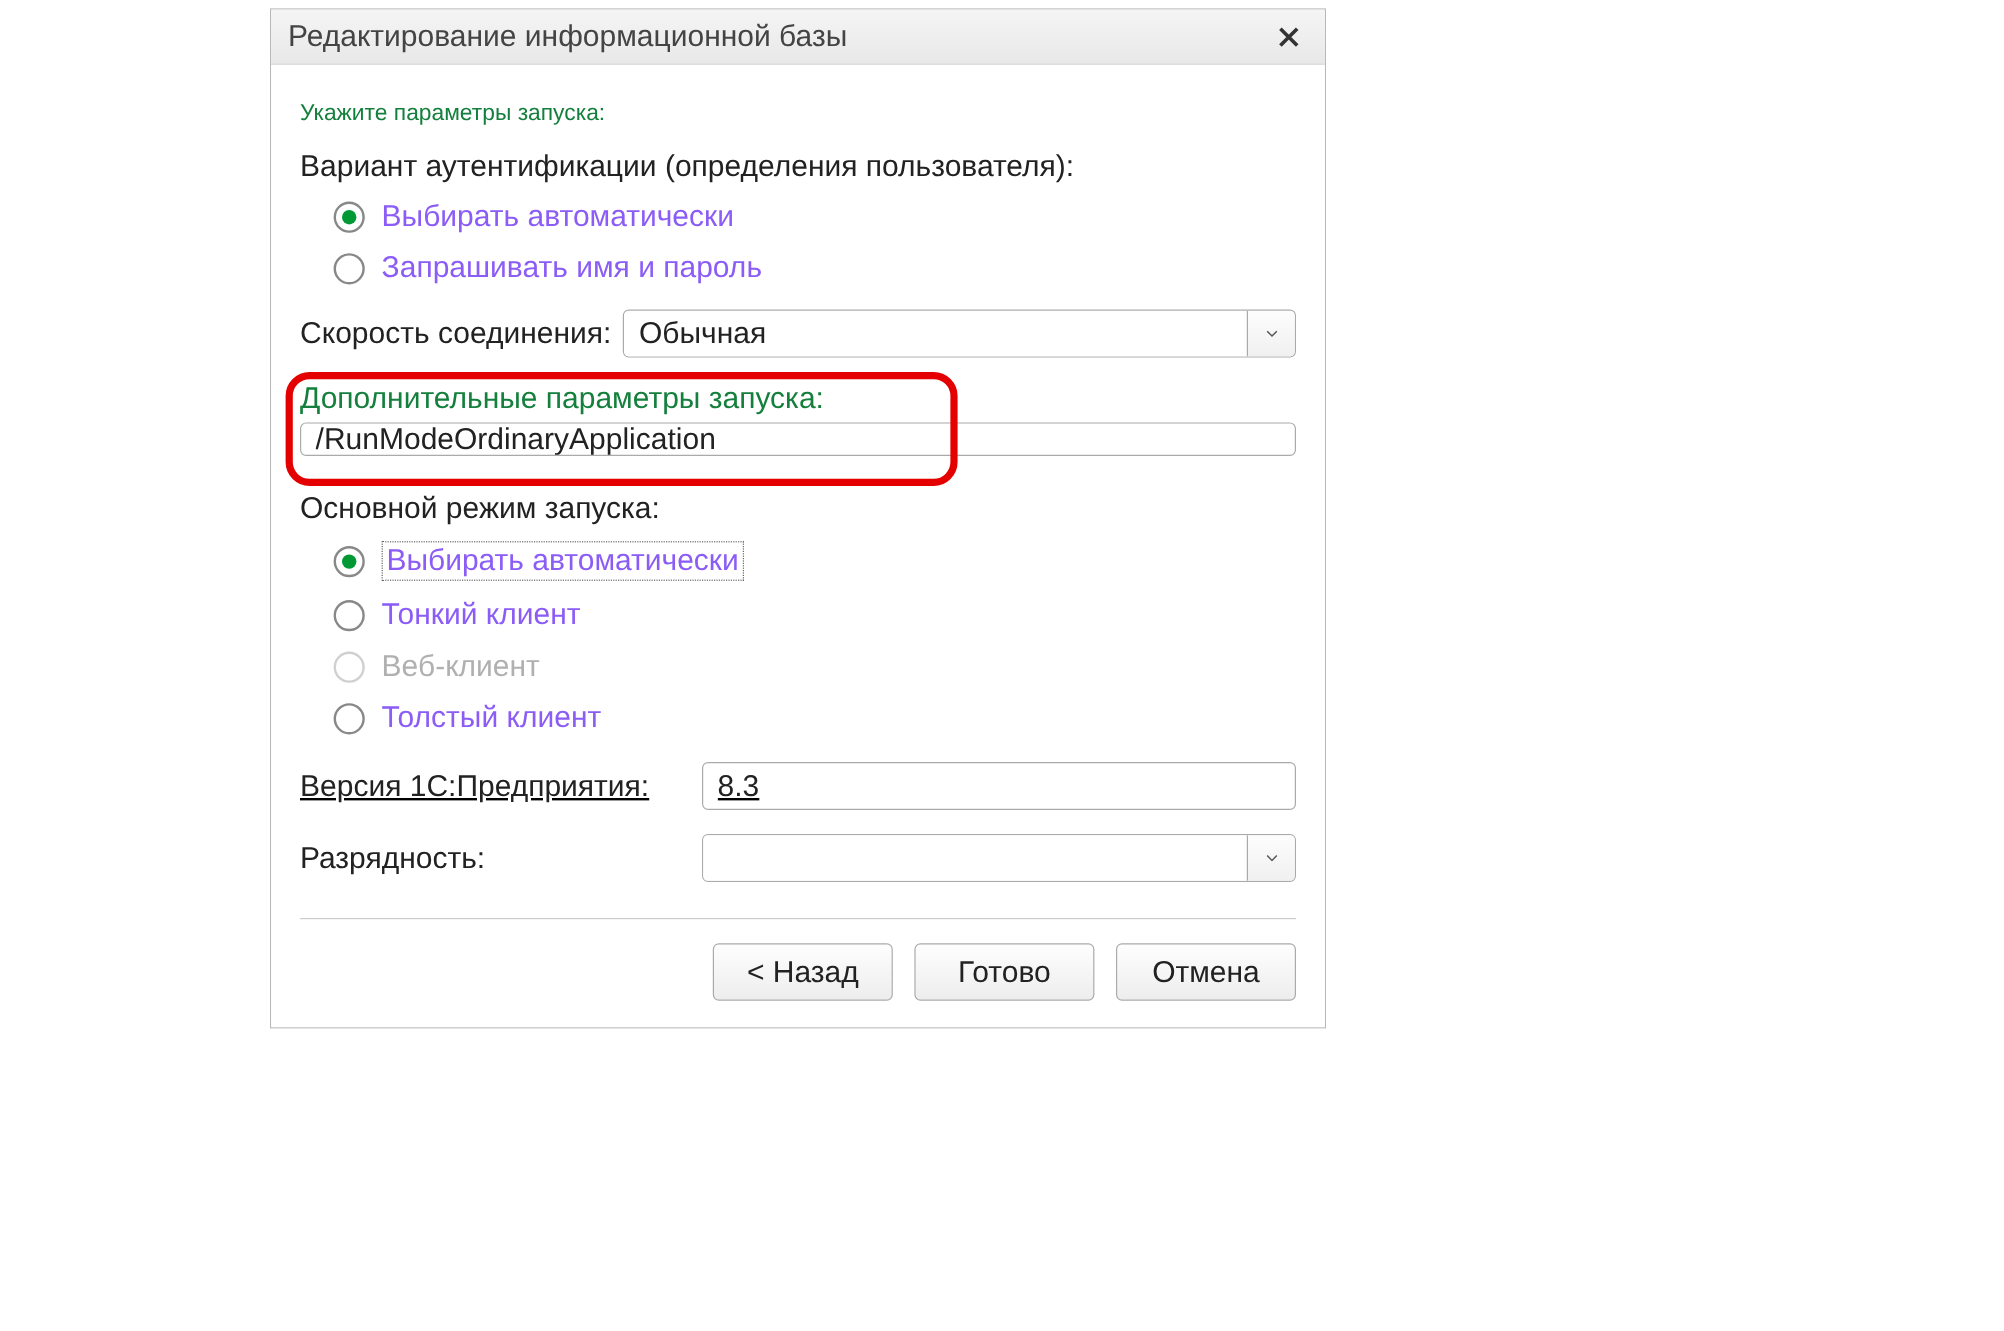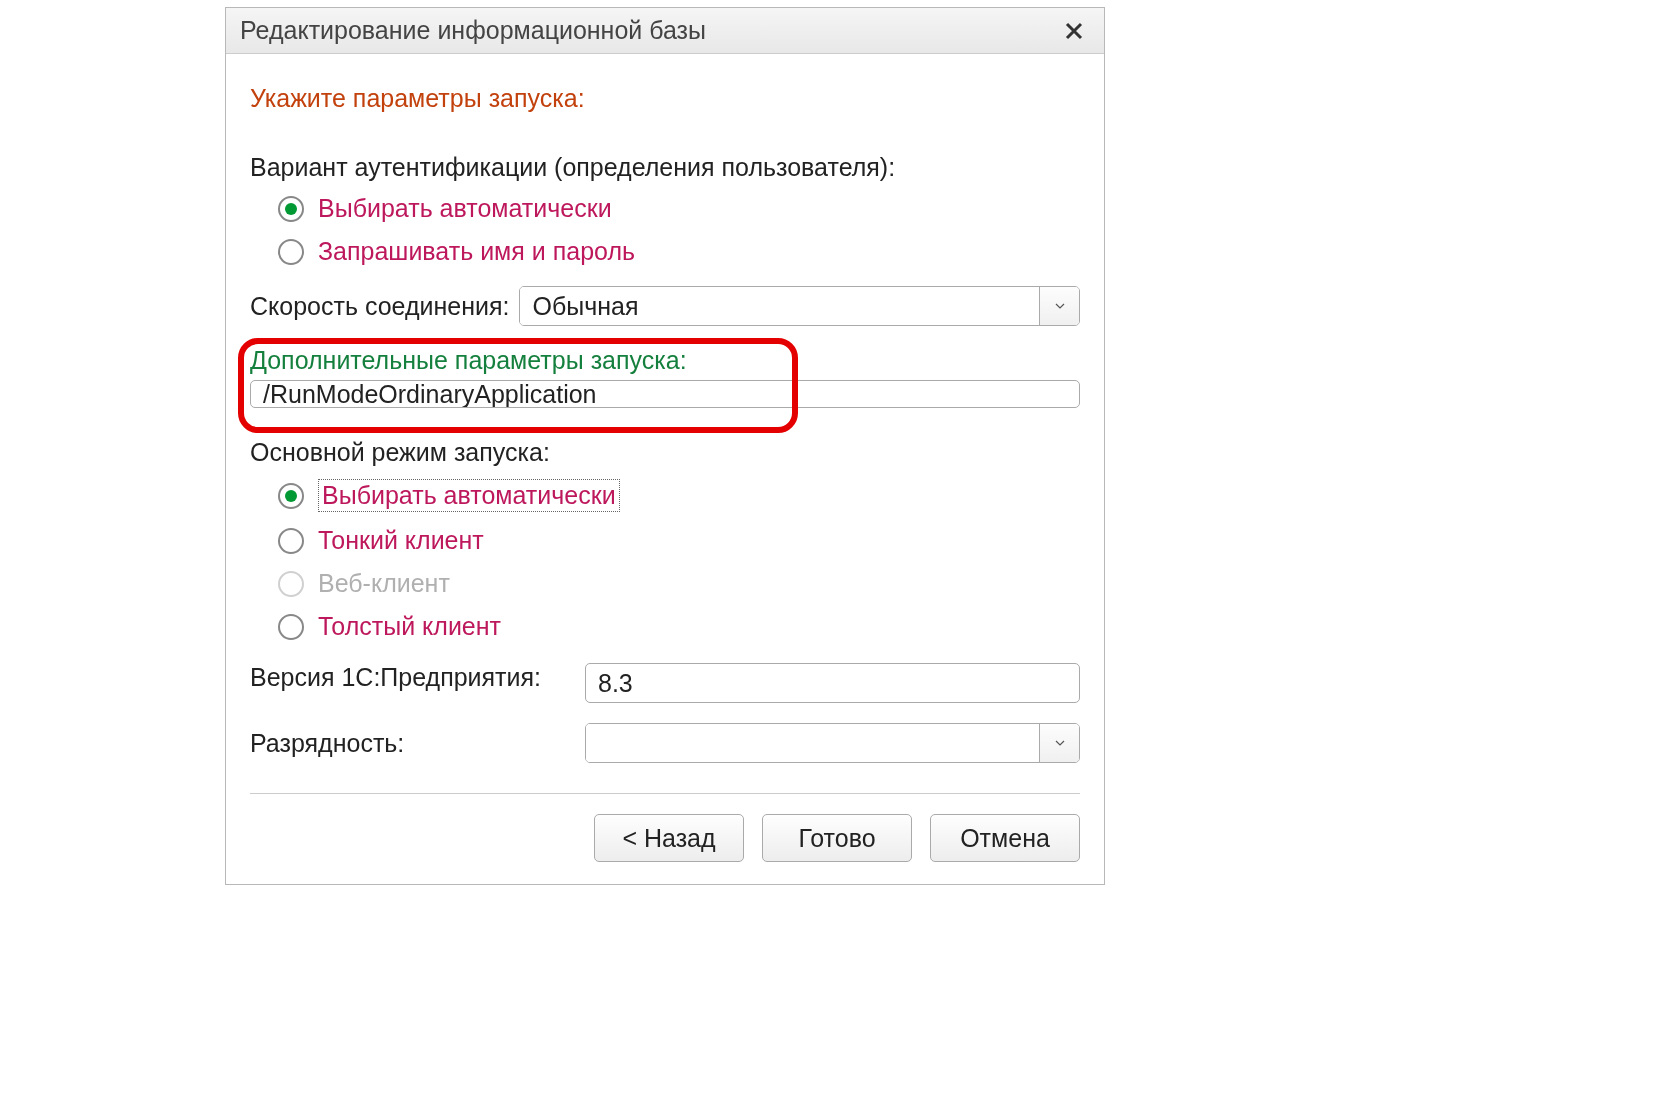--- a/index.html
+++ b/index.html
@@ -46,23 +46,23 @@
     }
     .close-btn svg {
       width: 20px;
       height: 20px;
     }
     .dialog-body {
       padding: 30px 24px 22px 24px;
       background: #ffffff;
     }
     .section-heading {
-      font-size: 25px;
-      color: #c2410c;
-      margin-bottom: 40px;
+      font-size: 19px;
+      color: #15803d;
+      margin-bottom: 19px;
     }
     .section-label {
       font-size: 25px;
       color: #222222;
       margin-bottom: 12px;
     }
     .radio-group {
       margin-left: 28px;
     }
     .radio-row {
@@ -86,21 +86,21 @@
       border-color: #d0d0d0;
     }
     .radio-dot {
       width: 12px;
       height: 12px;
       background: #009933;
       border-radius: 50%;
     }
     .radio-label {
       font-size: 25px;
-      color: #be185d;
+      color: #8b5cf6;
     }
     .radio-label.disabled {
       color: #b0b0b0;
     }
     .radio-label.dotted {
       border: 1px dotted #666666;
       padding: 1px 3px;
     }
     .row-speed {
       display: flex;
@@ -164,21 +164,23 @@
       font-size: 25px;
       font-family: Arial, sans-serif;
       color: #222222;
       background: #ffffff;
     }
     .section-gap {
       height: 30px;
     }
     .row-version {
       display: flex;
+      align-items: center;
       margin-top: 22px;
+      text-decoration: underline;
     }
     .version-label {
       font-size: 25px;
       color: #222222;
       width: 335px;
     }
     .version-input {
       flex: 1;
       height: 40px;
       border: 1px solid #aaaaaa;

